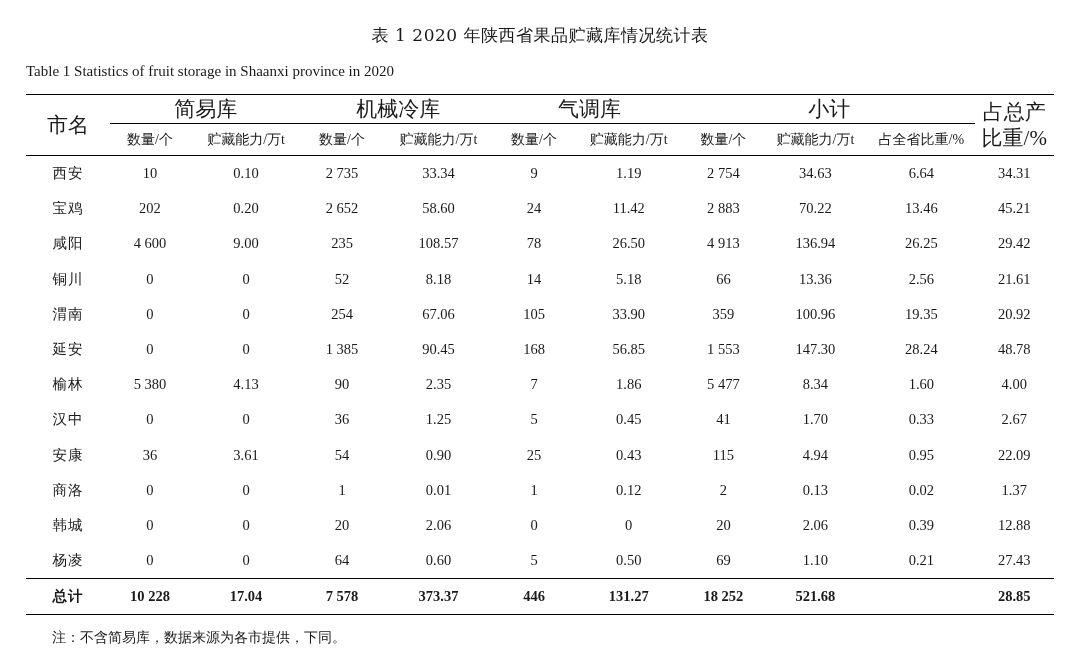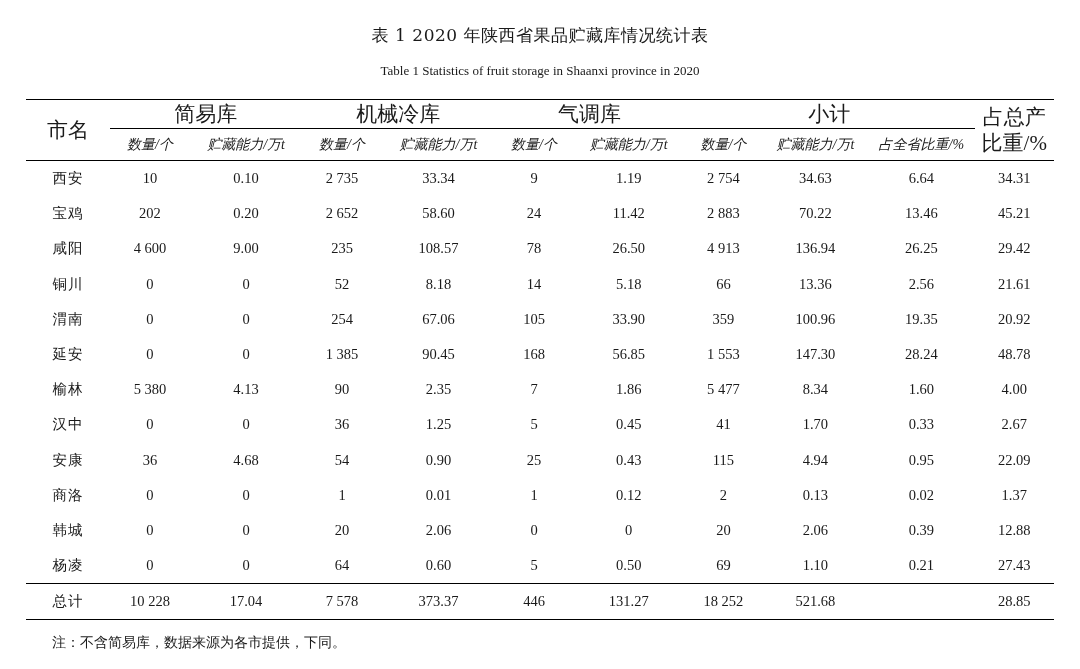--- a/index.html
+++ b/index.html
@@ -25,23 +25,23 @@
     text-align: center;
     font-size: 17px;
     letter-spacing: 0.5px;
     margin: 6px 0 0 0;
     font-family: "DejaVu Serif", serif;
   }
   .title-cn .num {
     margin: 0 6px;
   }
   .title-en {
-    text-align: center;
-    font-size: 13px;
-    margin: 16px 0 20px 0;
+    text-align: left;
+    font-size: 15px;
+    margin: 16px 0 14px 0;
     font-family: "Liberation Serif", serif;
   }
   table.stats {
     width: 1028px;
     margin: 0 auto;
     border-collapse: collapse;
     font-size: 14.5px;
   }
   table.stats td, table.stats th {
     font-weight: normal;
@@ -56,38 +56,38 @@
     height: 27px;
     font-size: 21px;
   }
   .grp-row td.grp {
     border-bottom: 0.9px solid #000;
   }
   .sub-row td {
     height: 31px;
     font-size: 14px;
     border-bottom: 1.1px solid #000;
-    font-style: italic;
   }
   .city-head {
     font-size: 15px;
     border-bottom: 1.1px solid #000;
     font-family: Liberation Mono, monospace;
   }
   .last-head {
     font-size: 14px;
     line-height: 1.25;
     border-bottom: 1.1px solid #000;
   }
   tbody tr td {
     height: 35.2px;
     font-size: 14.5px;
   }
   tbody tr.total td {
     border-top: 1.1px solid #000;
+    font-weight: bold;
   }
   tbody tr.total {
     height: 36px;
   }
   .rule-bottom td {
     border-top: 1.6px solid #000;
     height: 0;
     padding: 0;
     line-height: 0;
   }
@@ -249,21 +249,21 @@
         <td>5</td>
         <td>0.45</td>
         <td>41</td>
         <td>1.70</td>
         <td>0.33</td>
         <td>2.67</td>
       </tr>
       <tr>
         <td class="cityname">安康</td>
         <td>36</td>
-        <td>4.68</td>
+        <td>3.61</td>
         <td>54</td>
         <td>0.90</td>
         <td>25</td>
         <td>0.43</td>
         <td>115</td>
         <td>4.94</td>
         <td>0.95</td>
         <td>22.09</td>
       </tr>
       <tr>

